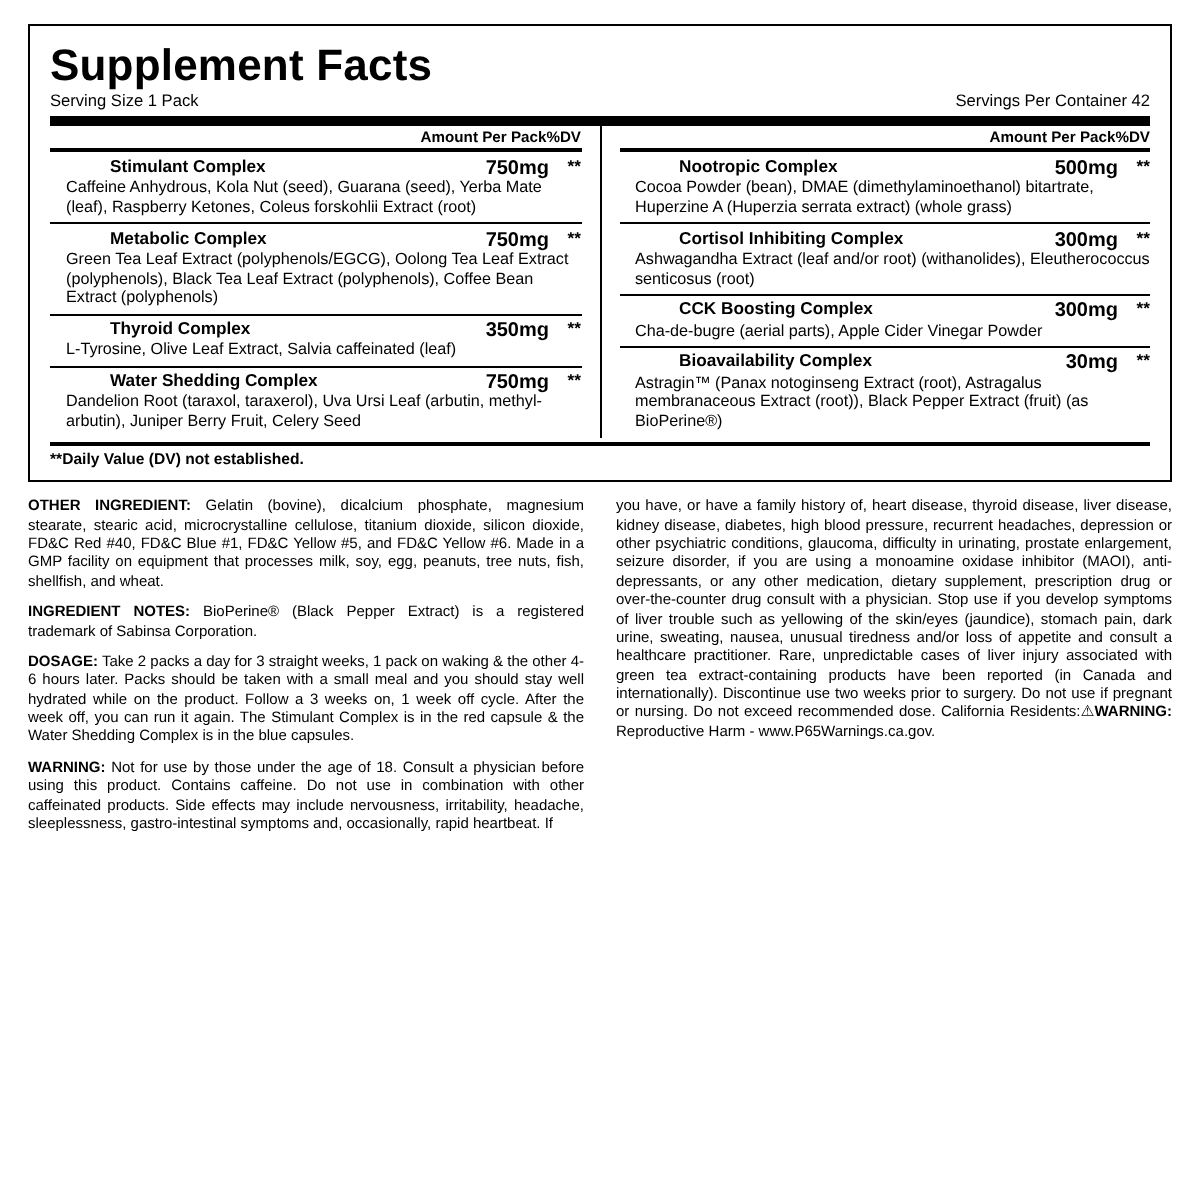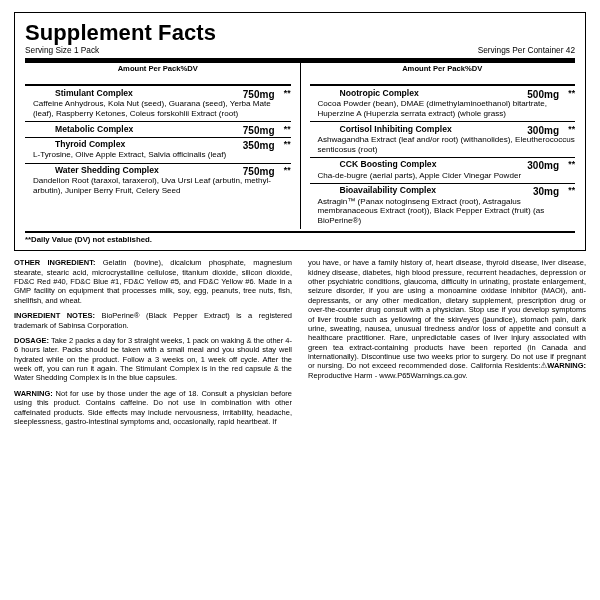--- a/index.html
+++ b/index.html
@@ -41,25 +41,25 @@
   }
   .col{
     flex:1 1 0;
     min-width:0;
     box-sizing:border-box;
   }
   .col.left{padding-right:9px;}
   .col.right{padding-left:9px;border-left:1.4px solid #000;}
   .hdr-row{
     display:flex;
-    justify-content:center;
+    justify-content:flex-end;
     align-items:flex-end;
     font-size:7.6px;
     font-weight:bold;
-    padding:1px 0 11px 0;
+    padding:1px 0 1px 0;
   }
   .hdr-row .dv{font-size:7.6px;font-weight:bold;}
   .block{
     padding:2.5px 0 2.5px 0;
     border-bottom:1px solid #000;
   }
   .block:last-child{border-bottom:none;}
   .blk-head{
     position:relative;
     font-size:8.6px;
@@ -153,29 +153,30 @@
           </div>
           <div class="blk-body">Caffeine Anhydrous, Kola Nut (seed), Guarana (seed), Yerba Mate (leaf), Raspberry Ketones, Coleus forskohlii Extract (root)</div>
         </div>
 
         <div class="block">
           <div class="blk-head">
             <span class="blk-name">Metabolic Complex</span>
             <span class="blk-amt">750mg</span>
             <span class="blk-dv">**</span>
           </div>
+          <div class="blk-body">Green Tea Leaf Extract (polyphenols/EGCG), Oolong Tea Leaf Extract (polyphenols), Black Tea Leaf Extract (polyphenols), Coffee Bean Extract (polyphenols)</div>
         </div>
 
         <div class="block">
           <div class="blk-head">
             <span class="blk-name">Thyroid Complex</span>
             <span class="blk-amt">350mg</span>
             <span class="blk-dv">**</span>
           </div>
-          <div class="blk-body">L-Tyrosine, Olive Apple Extract, Salvia officinalis (leaf)</div>
+          <div class="blk-body">L-Tyrosine, Olive Leaf Extract, Salvia caffeinated (leaf)</div>
         </div>
 
         <div class="block">
           <div class="blk-head">
             <span class="blk-name">Water Shedding Complex</span>
             <span class="blk-amt">750mg</span>
             <span class="blk-dv">**</span>
           </div>
           <div class="blk-body">Dandelion Root (taraxol, taraxerol), Uva Ursi Leaf (arbutin, methyl-arbutin), Juniper Berry Fruit, Celery Seed</div>
         </div>

